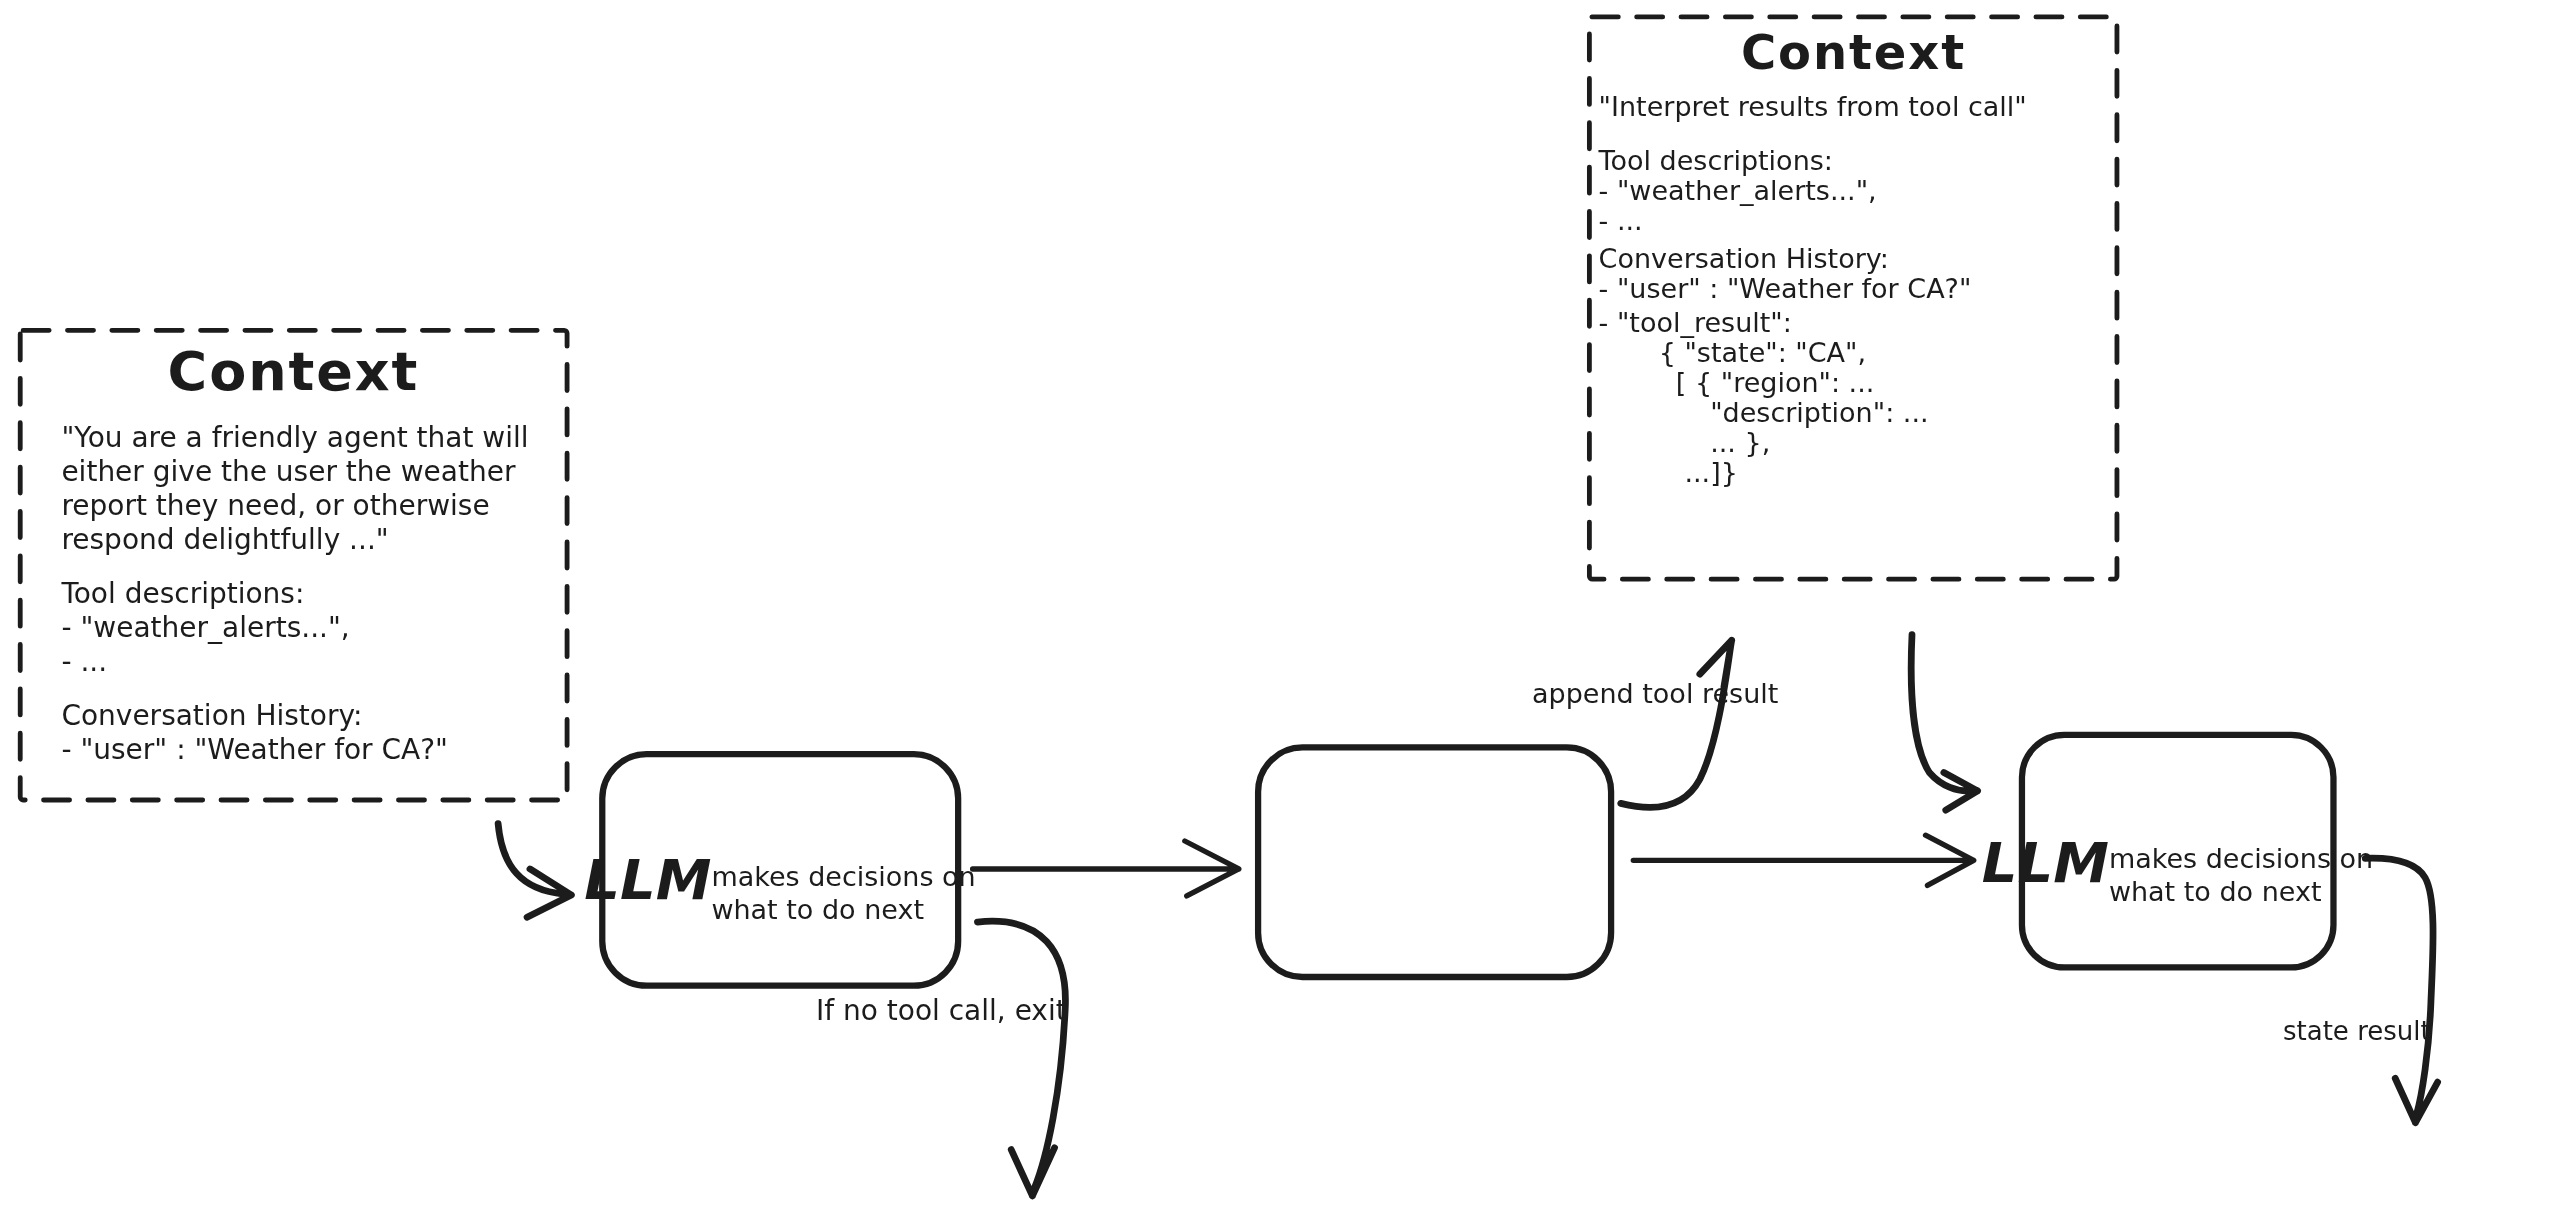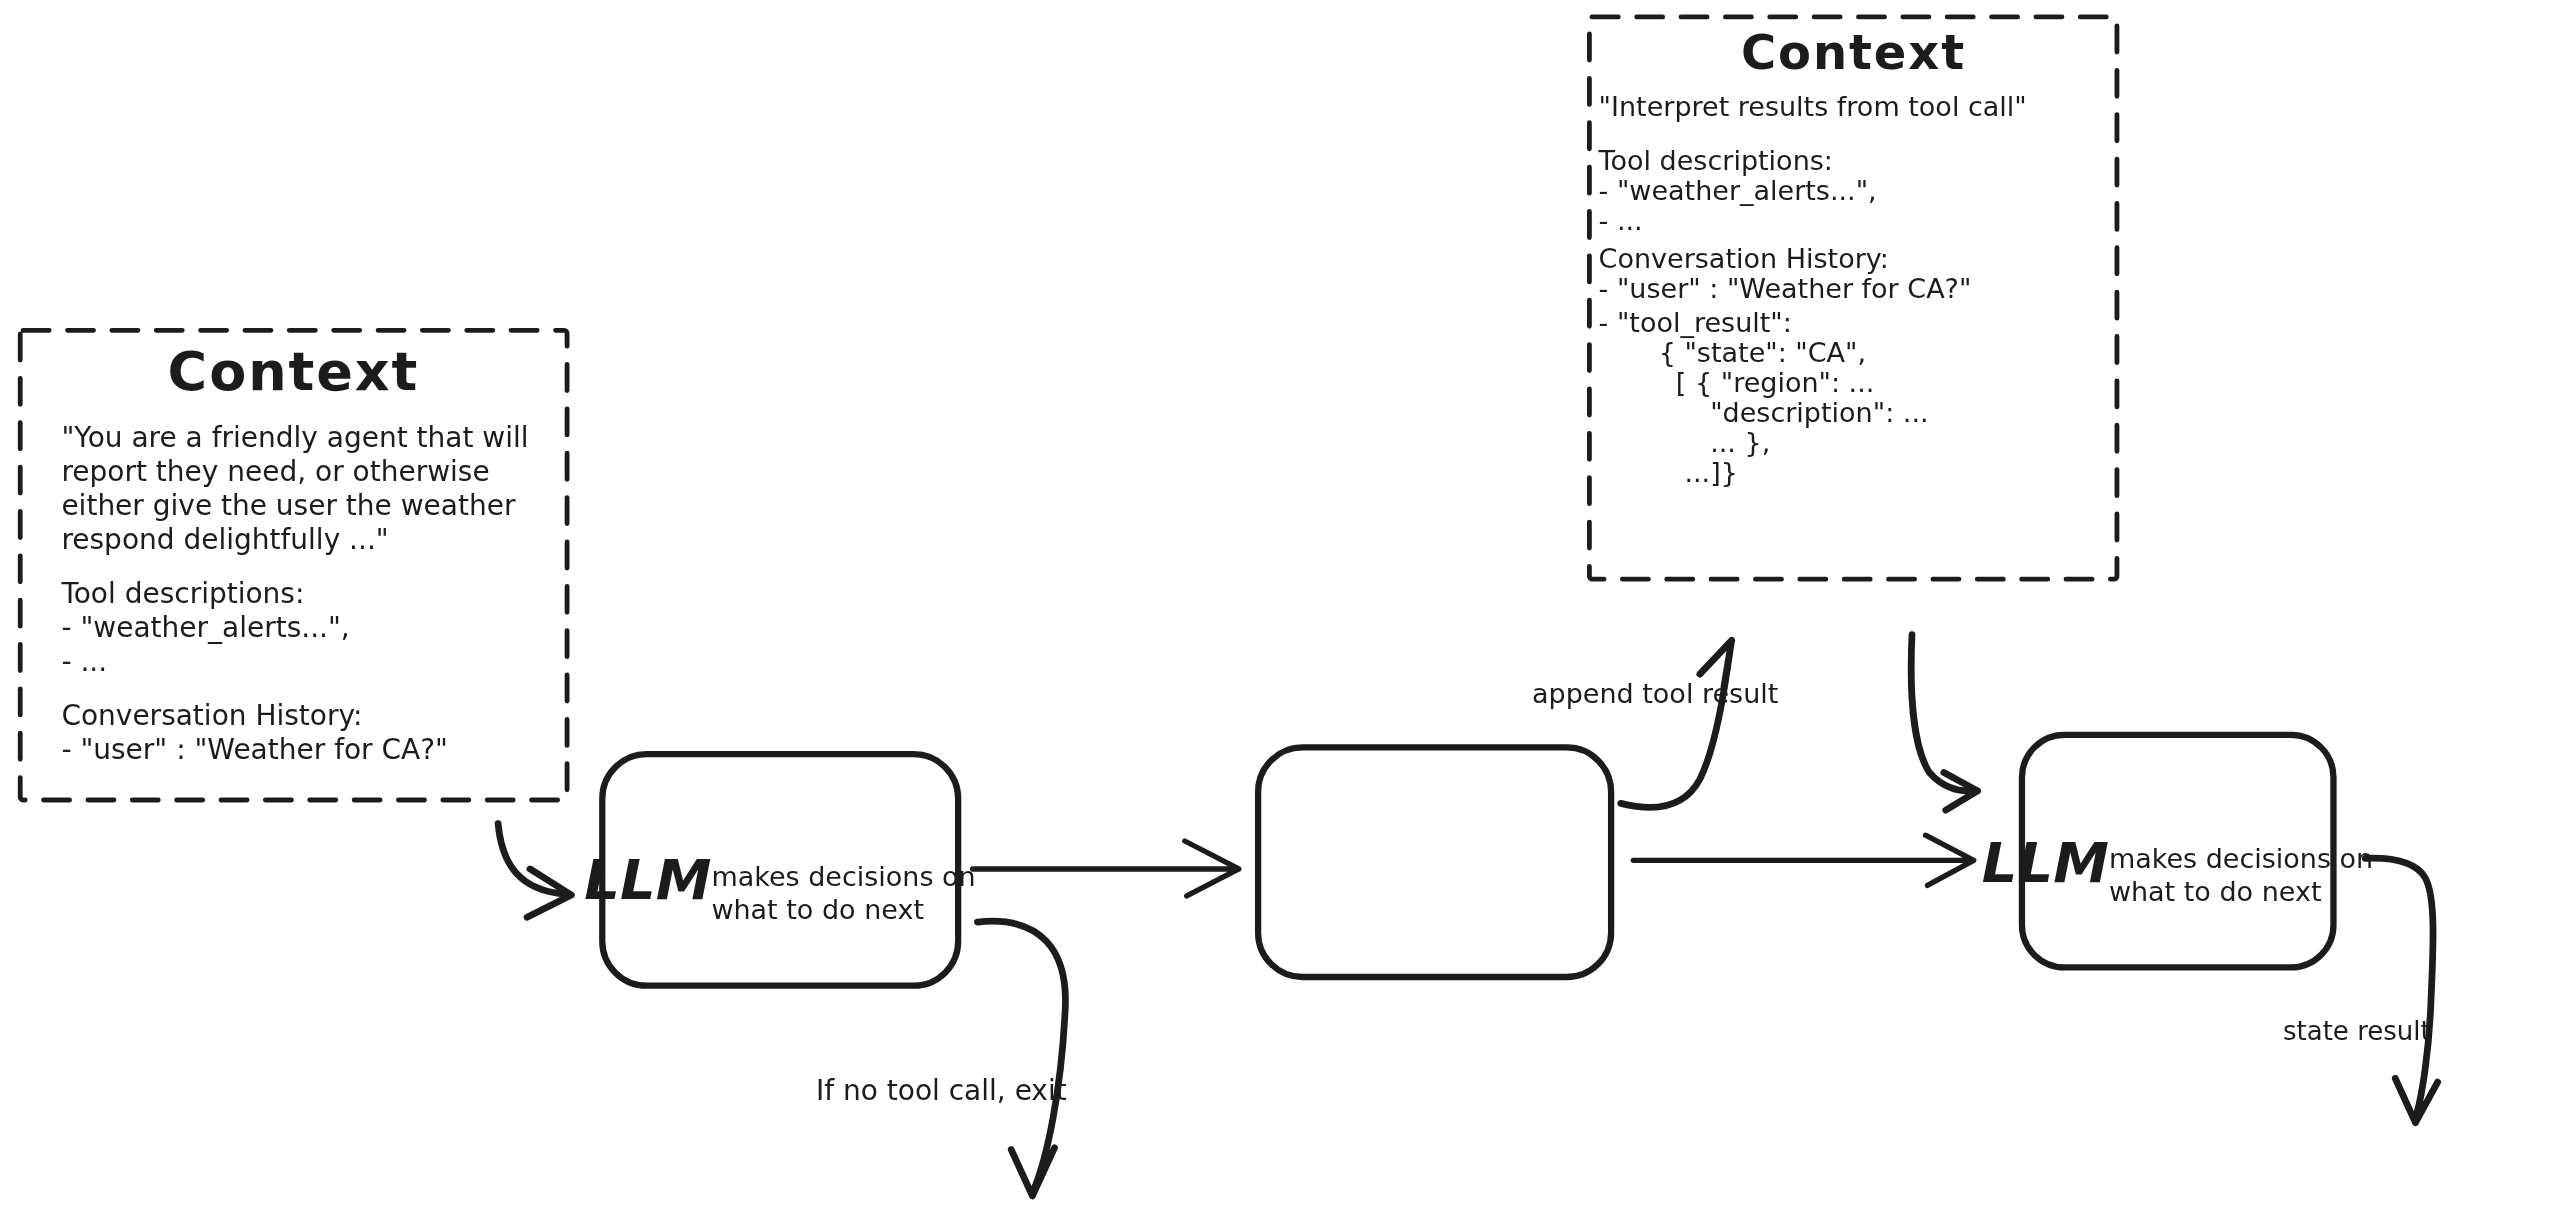--- a/index.html
+++ b/index.html
@@ -41,21 +41,21 @@
   .node-sub .line { white-space:pre; }
 
   #node-llm-1 { left:599px; top:752px; width:362px; height:237px; padding-top:9.6px; }
   #node-tool  { left:1255px; top:745px; width:359px; height:235px; }
   #node-tool .node-title { font-size:54px; }
   #node-llm-2 { left:2019px; top:732px; width:317px; height:238px; padding-top:11.6px; }
 
   
   .edge-label { position:absolute; white-space:nowrap; line-height:1.1; }
   #label-append { left:1532px; top:679px;  font-size:27px; }
-  #label-exit   { left:816px;  top:1076px; font-size:28px; }
+  #label-exit   { left:816px;  top:996px; font-size:28px; }
   #label-return { left:2283px; top:1017px; font-size:26px; }
 </style>
 </head>
 <body>
 
 <div class="canvas">
 
   <svg class="layer" width="2576" height="1221" viewBox="0 0 2670 1266">
     <g fill="none" stroke="#1c1c1c" stroke-linecap="round" stroke-linejoin="round">
 
@@ -85,22 +85,22 @@
                C2518,1090 2511,1135 2505,1156
                M2504,1164 L2483,1118 M2504,1164 L2527,1122"></path>
     </g>
   </svg>
 
   <div class="ctx" id="ctx-left">
     <div class="ctx-title">Context</div>
     <div class="ctx-body">
       <div class="para para-0">
         <div class="line">"You are a friendly agent that will</div>
+        <div class="line">either give the user the weather</div>
         <div class="line">report they need, or otherwise</div>
-        <div class="line">either give the user the weather</div>
         <div class="line">respond delightfully ..."</div>
       </div>
       <div class="para para-1">
         <div class="line">Tool descriptions:</div>
         <div class="line">- "weather_alerts...",</div>
         <div class="line">- ...</div>
       </div>
       <div class="para para-2">
         <div class="line">Conversation History:</div>
         <div class="line">- "user" : "Weather for CA?"</div>

